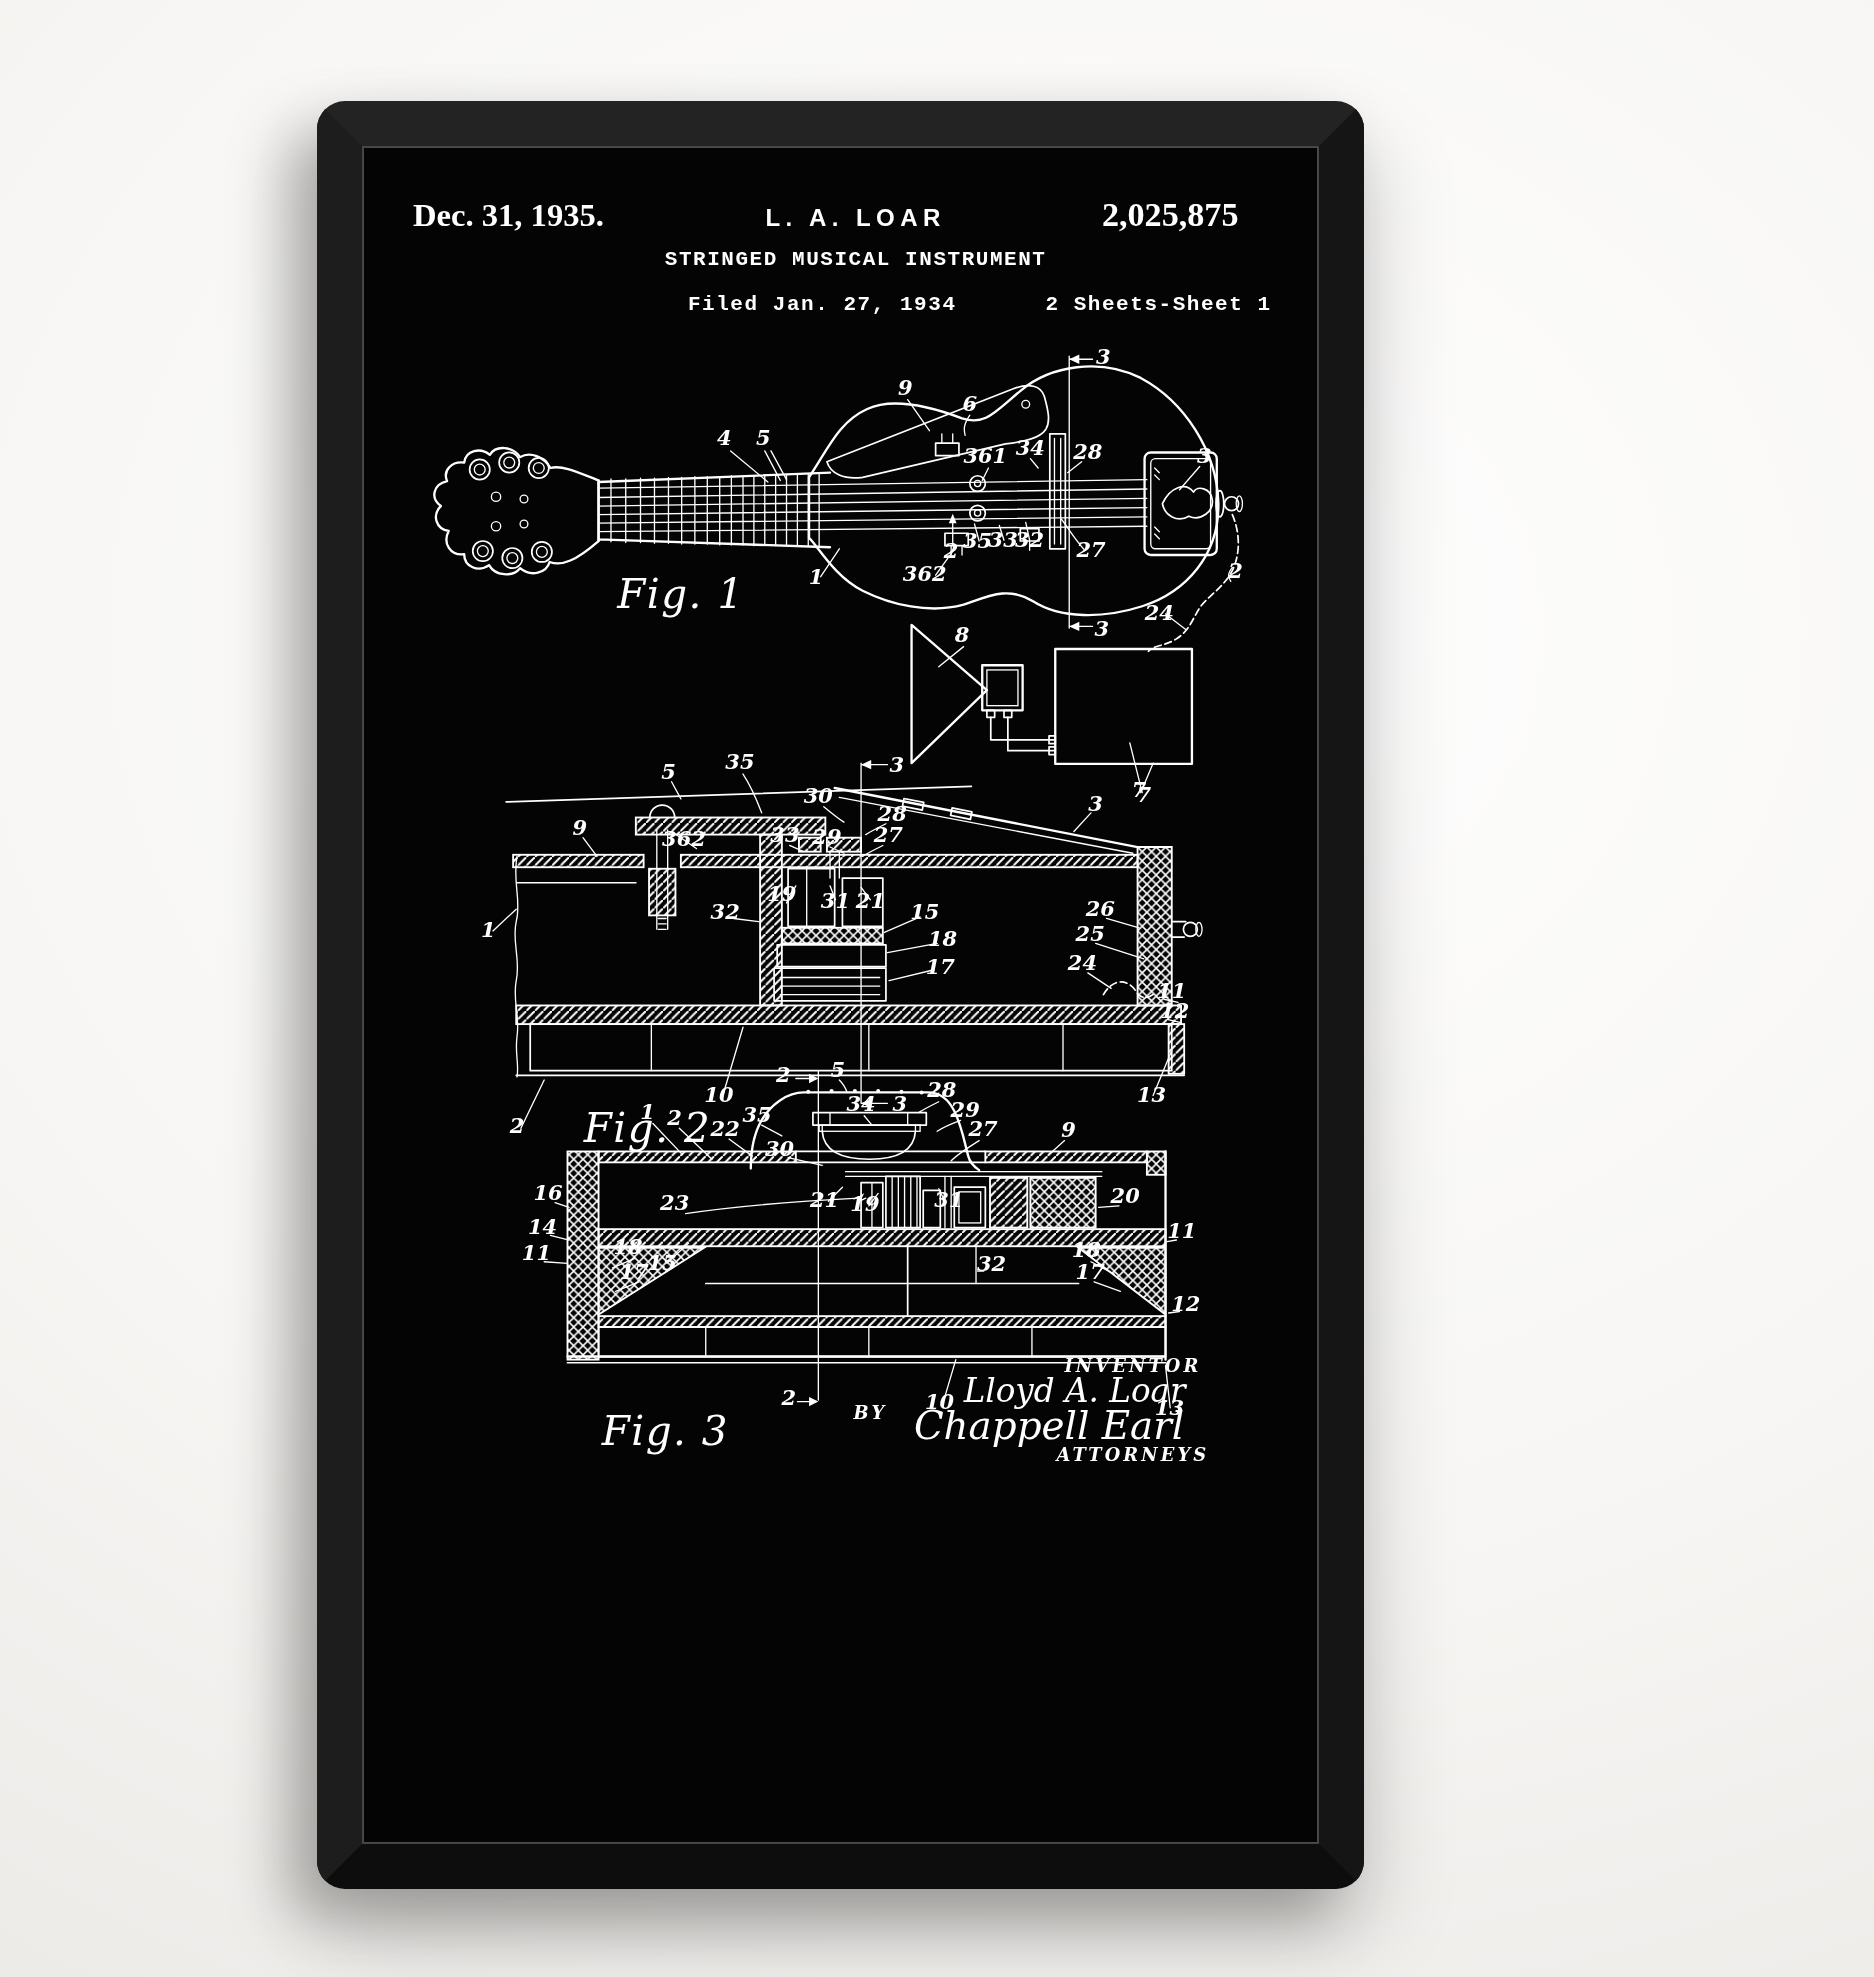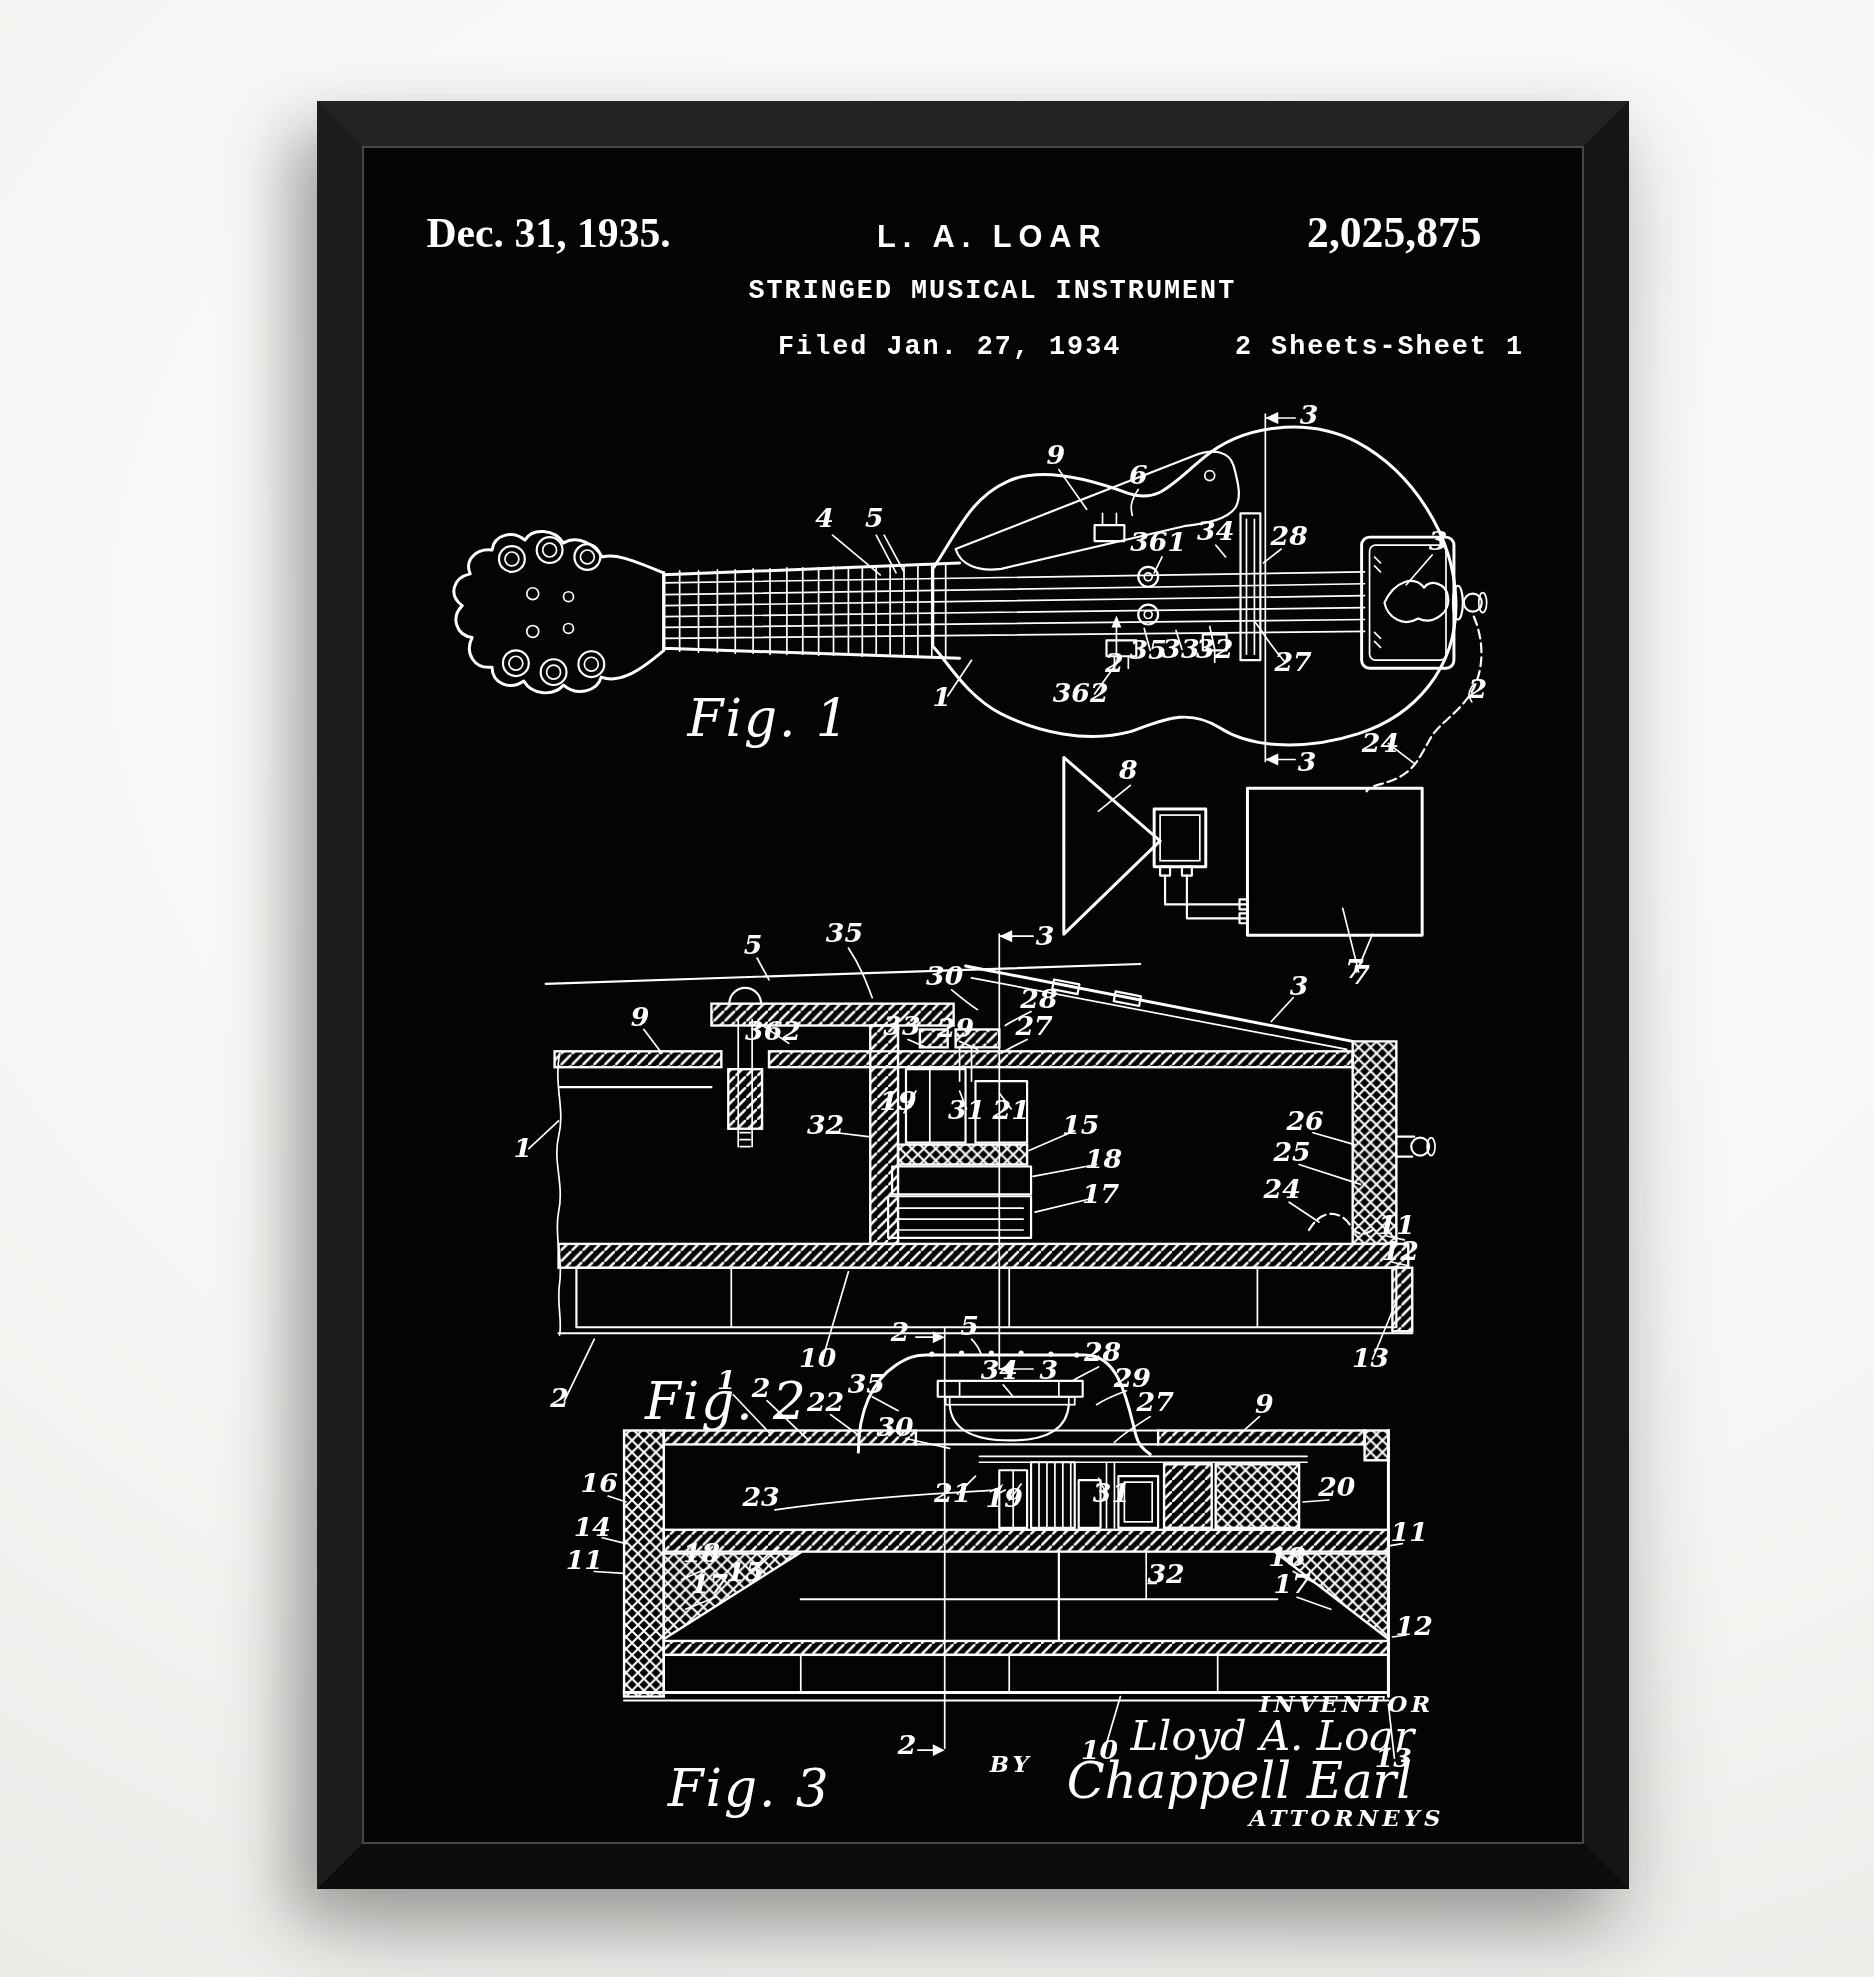--- a/index.html
+++ b/index.html
@@ -2,26 +2,27 @@
 <html><head>
 <meta charset="utf-8">
 <style>
   html,body{margin:0;padding:0;background:#ffffff;}
   .scene{
     position:relative;width:1874px;height:1977px;overflow:hidden;
     background:radial-gradient(125% 95% at 58% 32%, #ffffff 0%, #f7f6f4 50%, #eceae7 88%, #e4e2df 100%);
     font-family:"Liberation Sans",sans-serif;
   }
   .frame{
-    position:absolute;left:317px;top:101px;width:1312px;height:1788px;
+    position:absolute;left:317px;top:101px;width:1047px;height:1788px;
     box-sizing:border-box;
     border-style:solid;border-width:47px;
     border-color:#232323 #151515 #0d0d0d #1d1d1d;
     background:#040404;
     box-shadow:-29px 31px 60px rgba(95,93,90,.48), 13.5px 42px 87px rgba(0,0,0,.14);
+    border-radius:28px;
   }
   .poster{
     position:absolute;inset:0;background:#040404;
     box-shadow:0 0 0 1.9px #4a4a4a;
   }
   .poster svg{position:absolute;inset:0;display:block;}
   svg .ln{stroke:#fff;fill:none;stroke-width:3;stroke-linecap:round;stroke-linejoin:round}
   svg .ln2{stroke:#fff;fill:none;stroke-width:2.2;stroke-linecap:round;stroke-linejoin:round}
   svg .thin{stroke:#fff;fill:none;stroke-width:1.7;stroke-linecap:round}
   svg .dash{stroke-dasharray:9 5}

